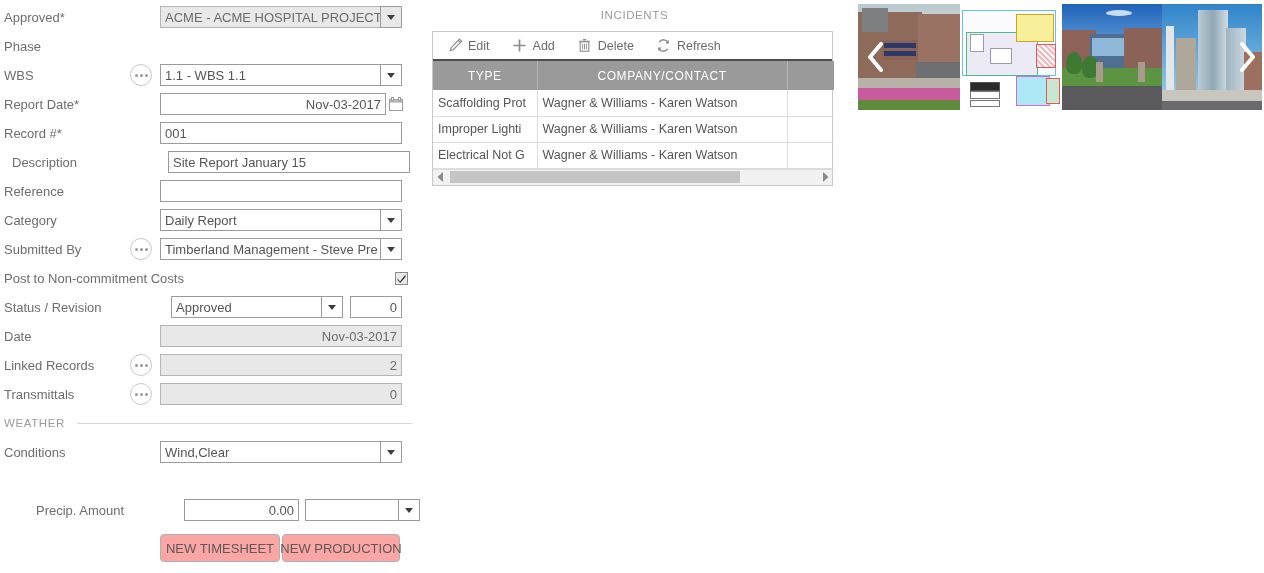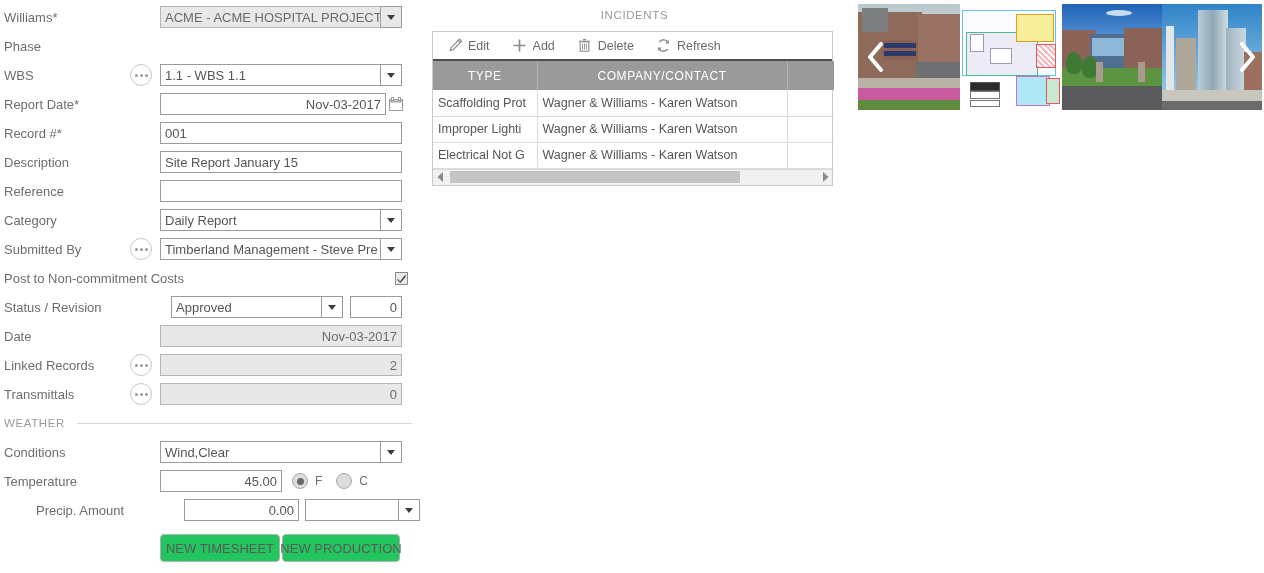--- a/index.html
+++ b/index.html
@@ -66,21 +66,21 @@
     cursor: pointer; flex: none;
   }
   .radio .dot { width: 7px; height: 7px; border-radius: 50%; background: #666; }
   .radio-lbl { margin: 0 14px 0 7px; color: #6d6d6d; font-size: 12px; }
 
   .sect { position: absolute; left: 0; width: 412px; display: flex; align-items: center; height: 18px; }
   .sect .txt { color: #9a9a9a; font-size: 11.5px; letter-spacing: 0.6px; white-space: nowrap; }
   .sect .line { flex: 1; height: 1px; background: #d6d6d6; margin-left: 12px; }
 
   .btn {
-    height: 28px; border: 1px solid #b0b0b0; border-radius: 4px; background: #22c55e;
+    height: 28px; border: 1px solid #b0b0b0; border-radius: 4px; background: #fca5a5;
     color: #5a5a5a; font-size: 13px; display: flex; align-items: center; justify-content: center;
     cursor: pointer; padding: 0 7px; white-space: nowrap;
   }
 
   
   #incidents { position: absolute; left: 432px; top: 0; width: 405px; }
   #inc-head { display: flex; align-items: center; height: 18px; margin-top: 9px; width: 405px; flex-direction: column; }
   #inc-head .txt { color: #9a9a9a; font-size: 11.5px; letter-spacing: 0.6px; }
   #inc-head .line { flex: 1; height: 1px; background: #d6d6d6; margin-left: 12px; }
 
@@ -163,21 +163,21 @@
   .p4 .road { position:absolute; left:0; bottom:0; width:100px; height:9px; background:#6b6b6d; }
 </style>
 </head>
 <body>
 
 <div id="root">
 
   <div id="form-panel">
 
     <div class="row" style="top:5px;">
-      <div class="lbl">Williams*</div>
+      <div class="lbl">Approved*</div>
       <div class="spacer22"></div>
       <div class="combo" style="width:242px;">
         <div class="fld grey" style="width:220px;">ACME - ACME HOSPITAL PROJECT</div>
         <div class="arrowbtn grey">
             <i class="caret"></i>
           </div>
       </div>
     </div>
 
     <div class="row" style="top:34px;">
@@ -213,21 +213,21 @@
         </svg>
       </div>
     </div>
 
     <div class="row" style="top:121px;">
       <div class="lbl">Record #*</div>
       <div class="spacer22"></div>
       <div class="fld" style="width:242px;">001</div>
     </div>
 
-    <div class="row" style="top:150px;">
+    <div class="row" style="top:150px;padding-left:8px;">
       <div class="lbl">Description</div>
       <div class="spacer22"></div>
       <div class="fld" style="width:242px;">Site Report January 15</div>
     </div>
 
     <div class="row" style="top:179px;">
       <div class="lbl">Reference</div>
       <div class="spacer22"></div>
       <div class="fld" style="width:242px;"></div>
     </div>
@@ -314,33 +314,20 @@
       <div class="lbl">Conditions</div>
       <div class="spacer22"></div>
       <div class="combo" style="width:242px;">
         <div class="fld" style="width:220px;">Wind,Clear</div>
         <div class="arrowbtn">
             <i class="caret"></i>
           </div>
       </div>
     </div>
 
-    <div class="row" style="top:469px;">
-      <div class="lbl">Temperature</div>
-      <div class="spacer22"></div>
-      <div class="fld right" style="width:122px;">45.00</div>
-      <div class="radio-wrap">
-        <div class="radio">
-            <div class="dot"></div>
-          </div>
-        <div class="radio-lbl">F</div>
-        <div class="radio"></div>
-        <div class="radio-lbl">C</div>
-      </div>
-    </div>
 
     <div class="row" style="top:498px;padding-left:32px;">
       <div class="lbl">Precip. Amount</div>
       <div class="spacer22"></div>
       <div class="fld right" style="width:122px;">0.00</div>
       <div class="combo" style="width:115px; margin-left:6px;">
         <div class="fld" style="width:93px;"></div>
         <div class="arrowbtn">
             <i class="caret"></i>
           </div>

